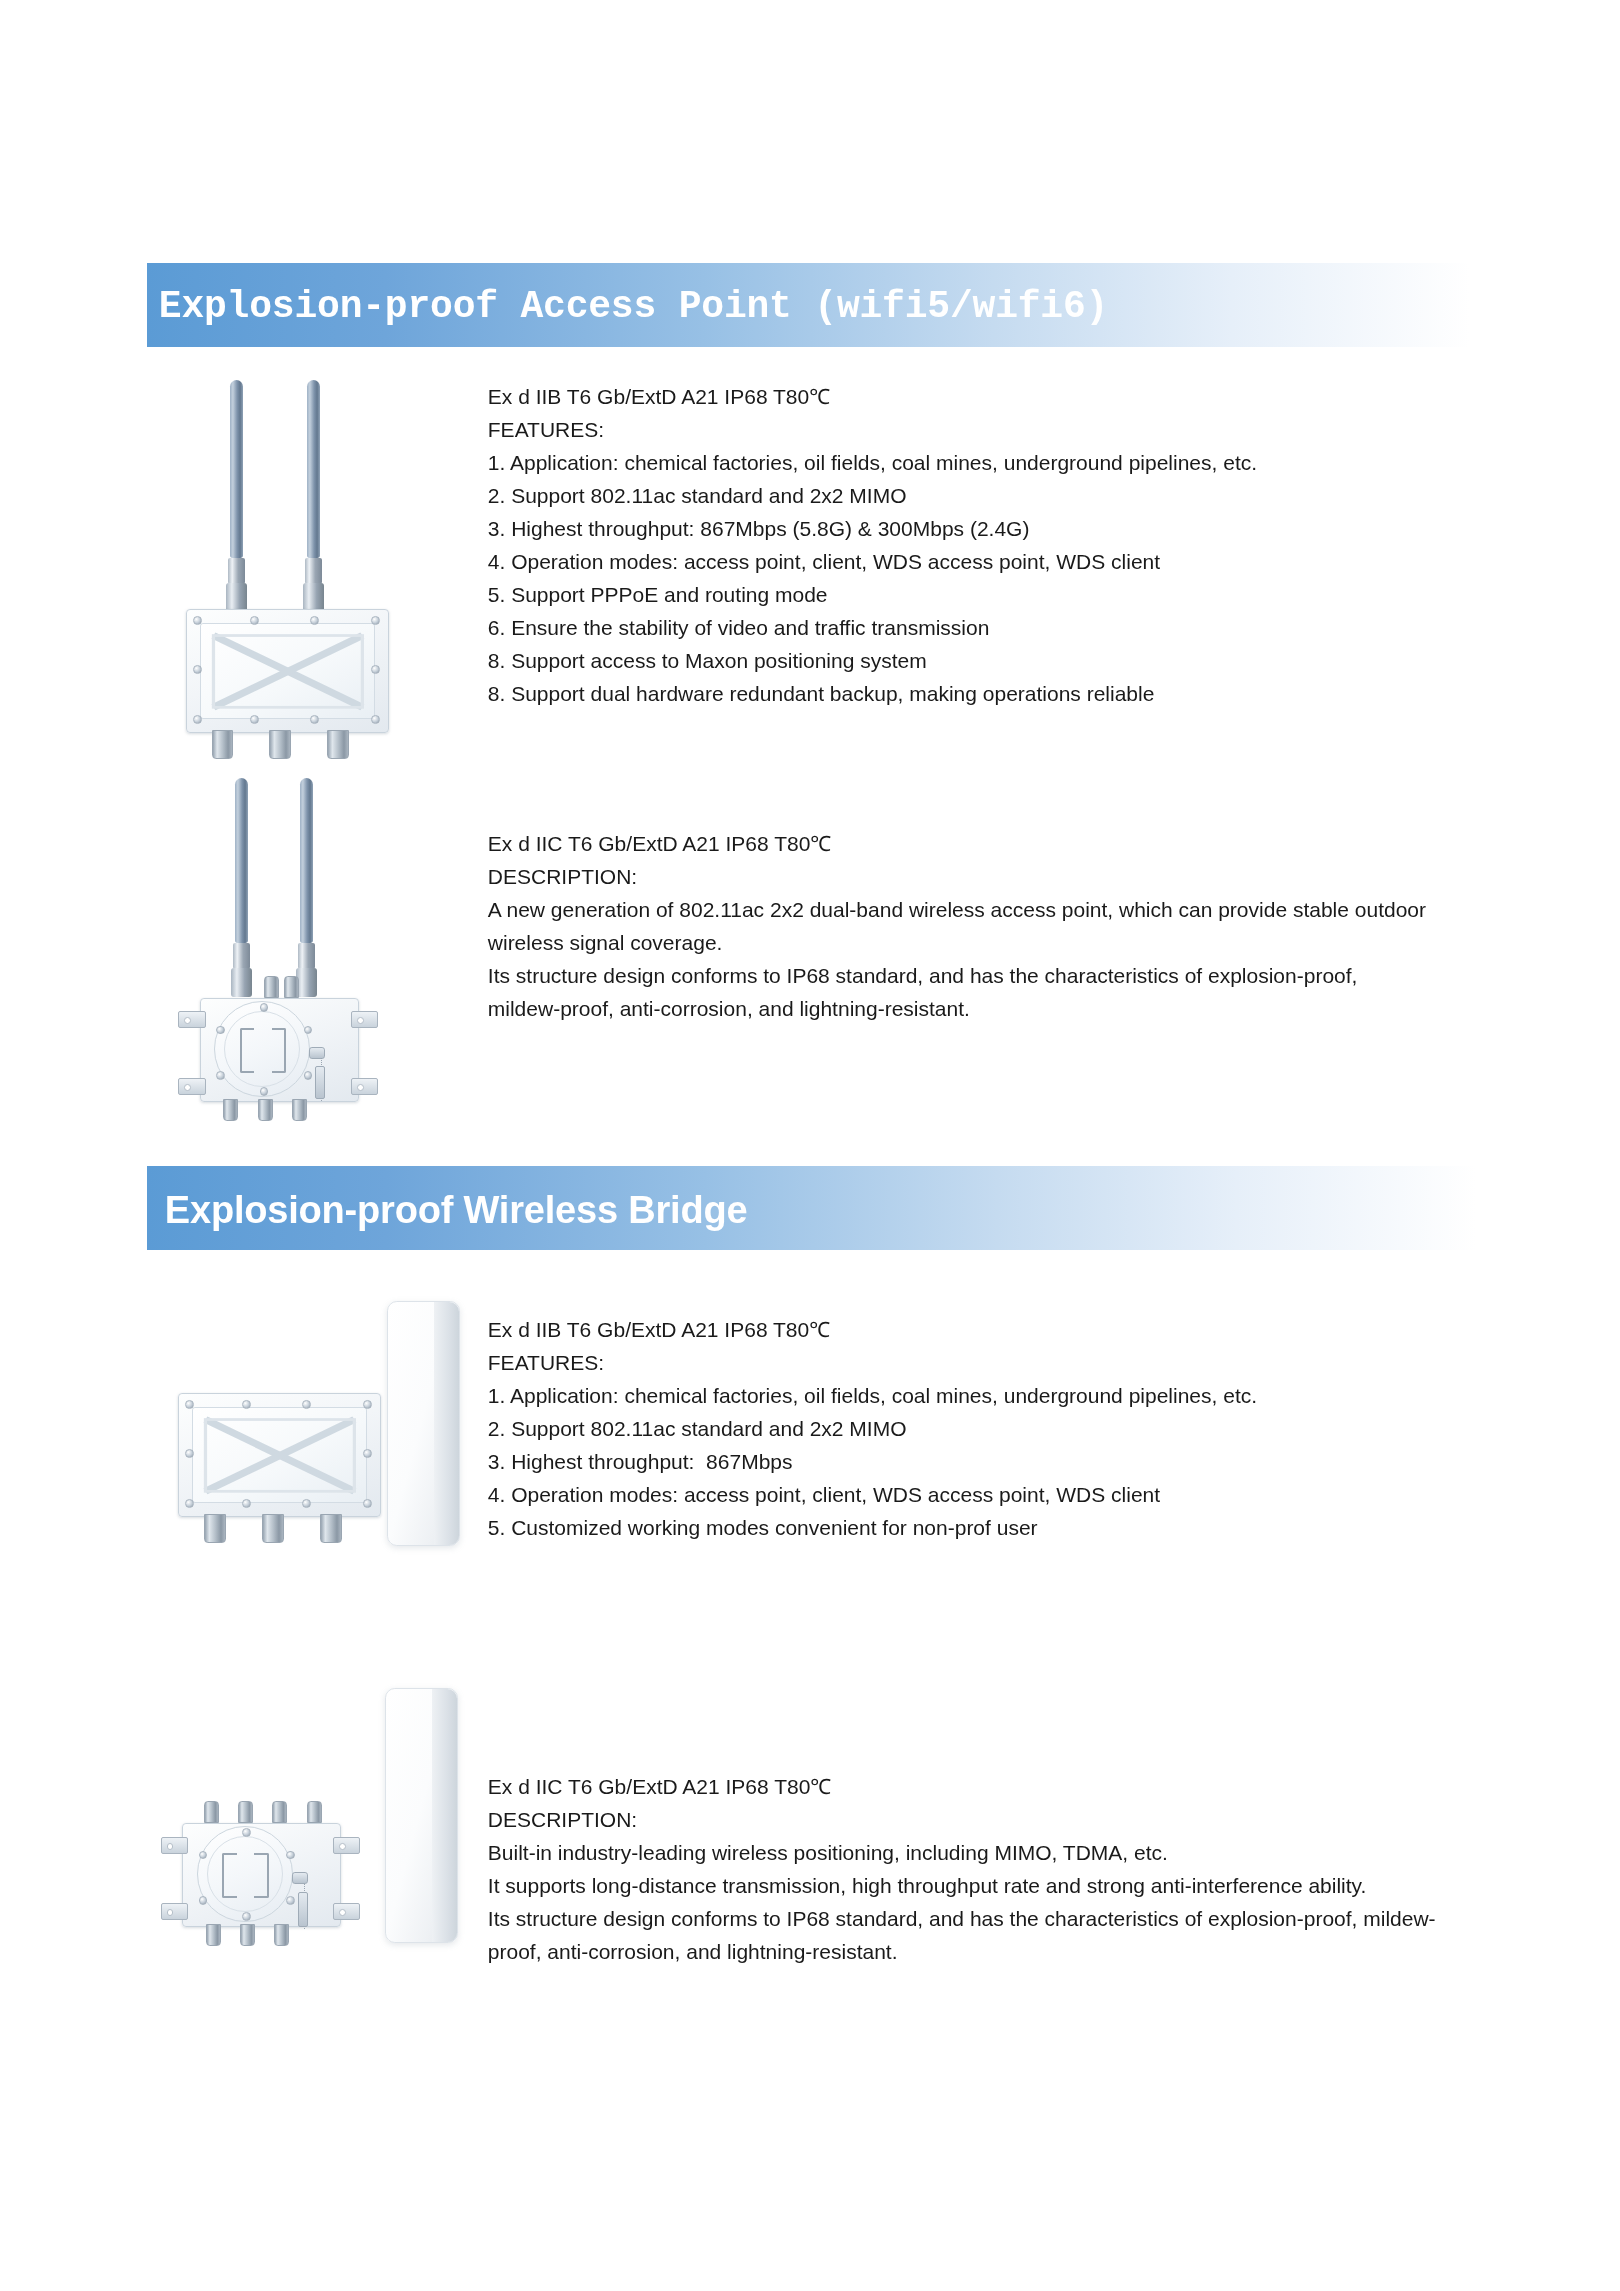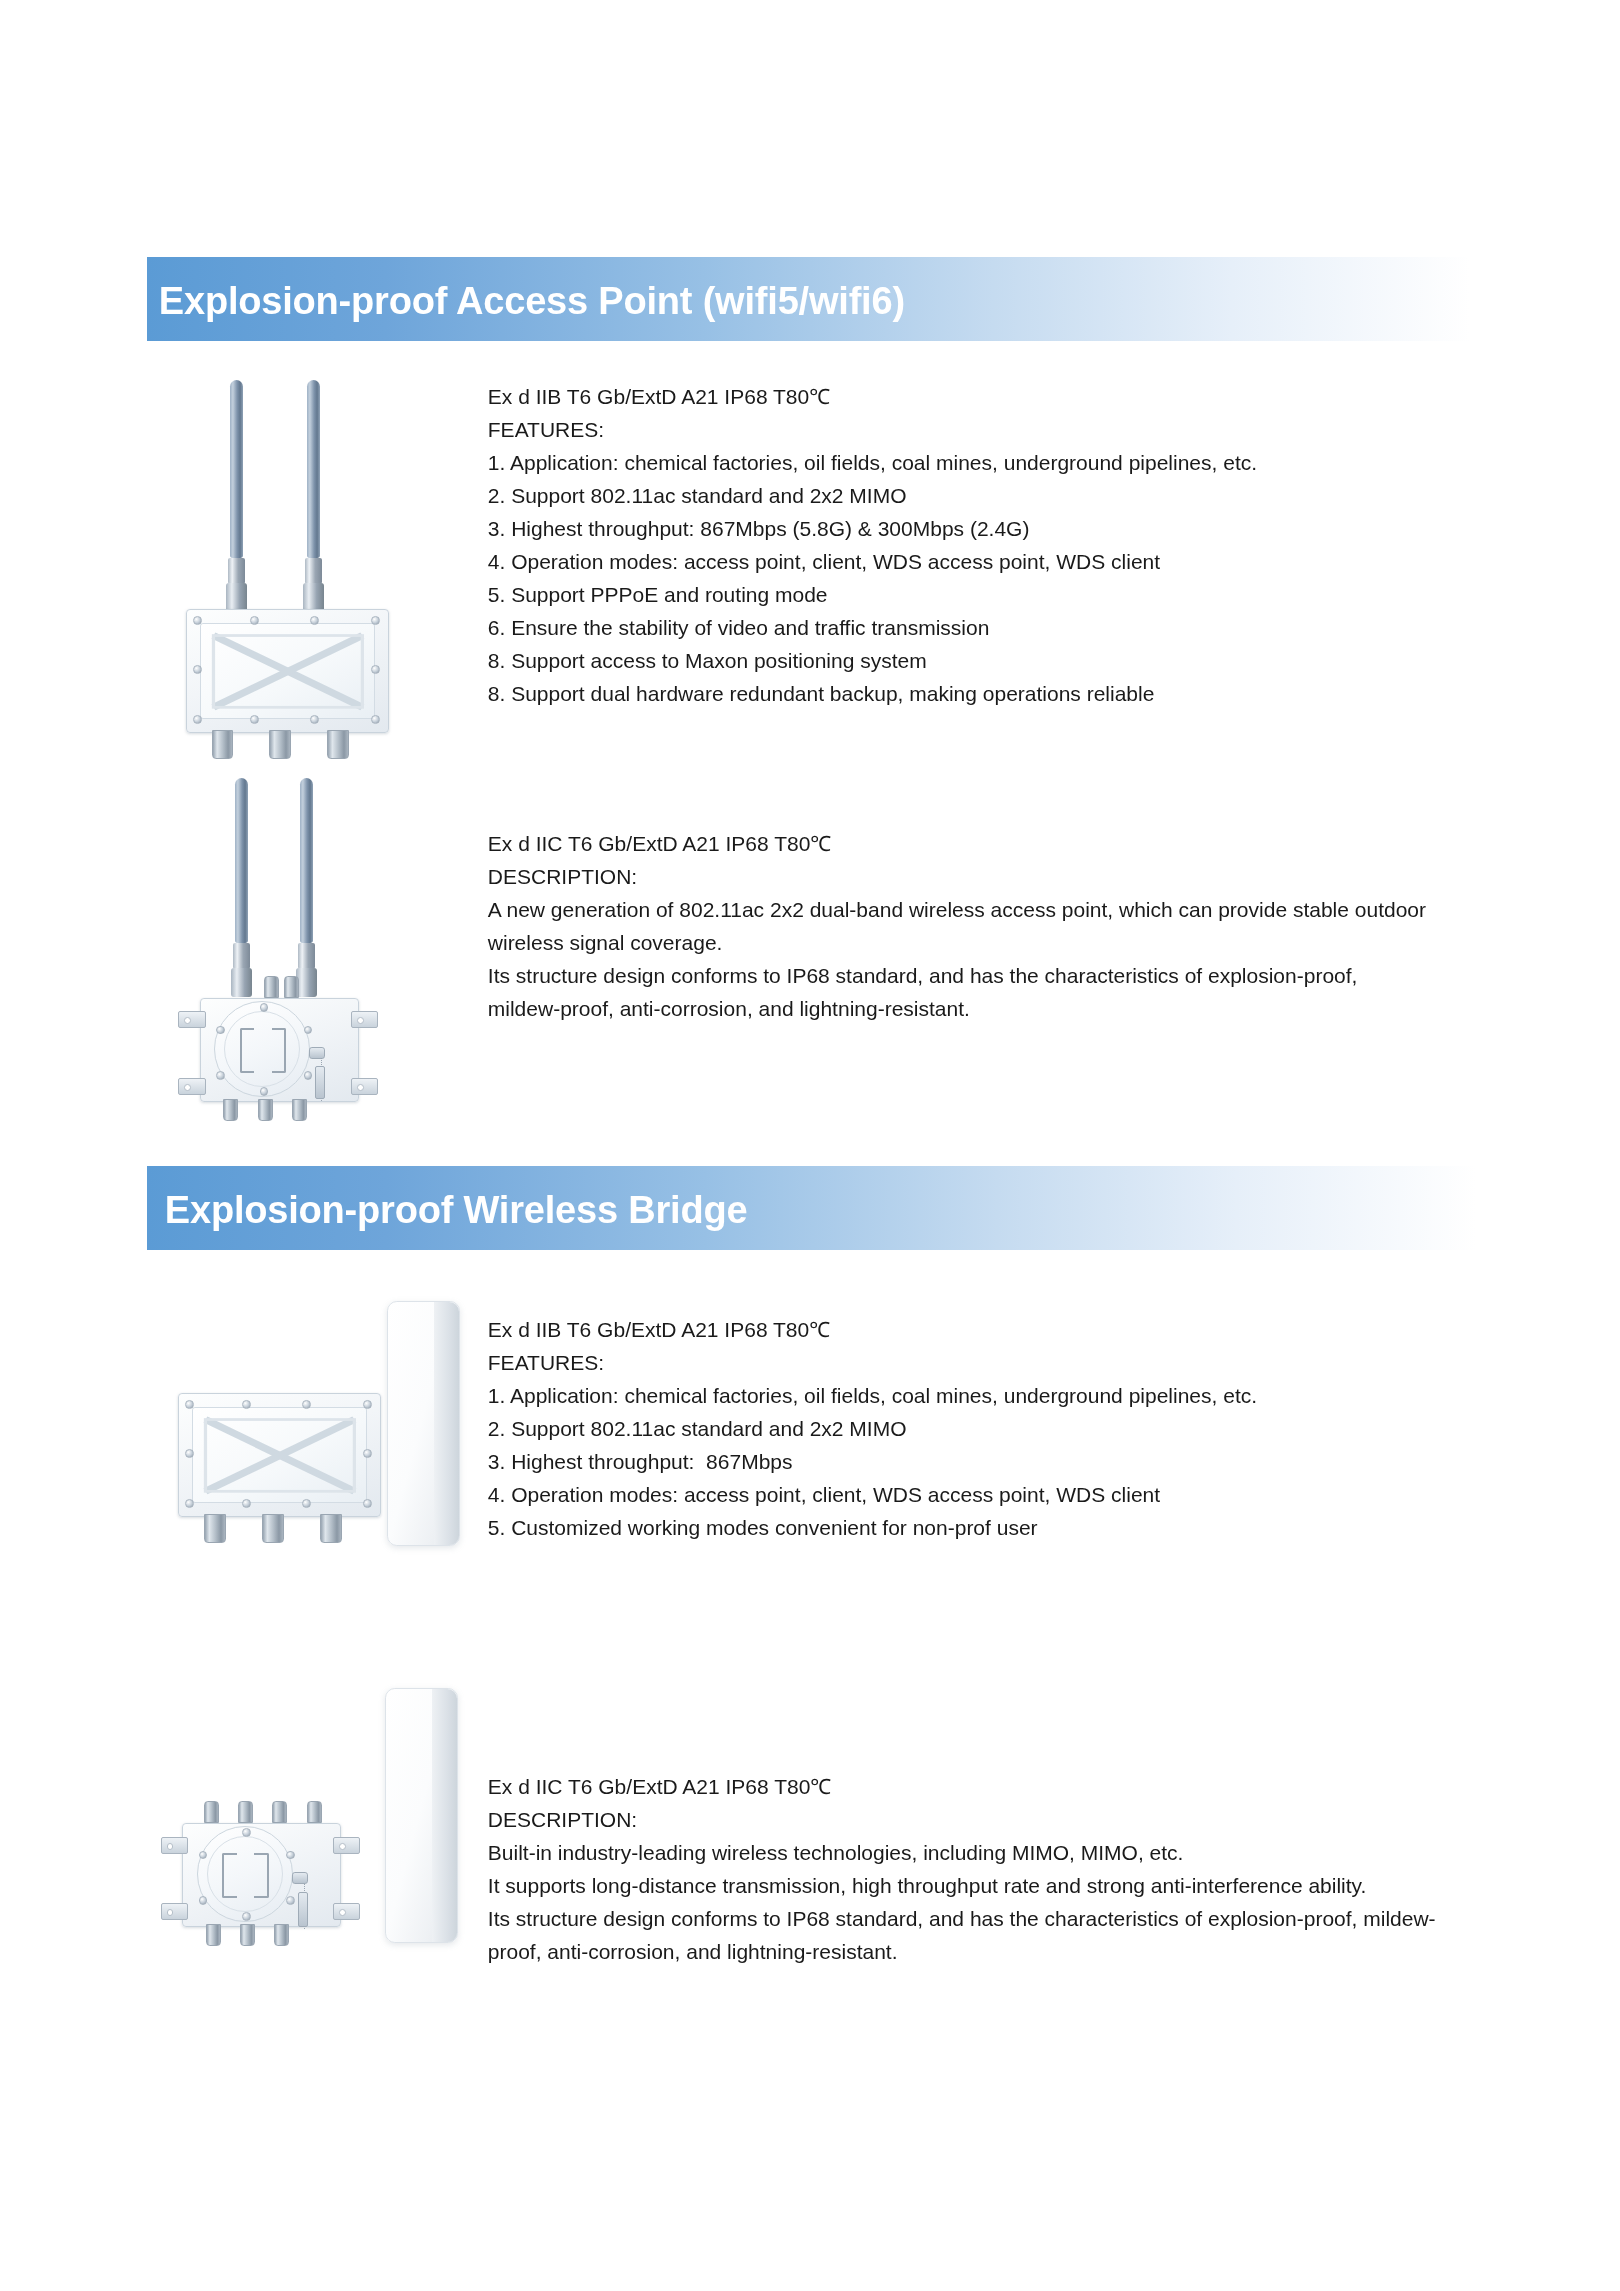--- a/index.html
+++ b/index.html
@@ -43,21 +43,21 @@
     font-size: 38px;
     font-weight: bold;
     color: #ffffff;
     letter-spacing: -0.2px;
     padding-left: 11.8px;
     white-space: nowrap;
     line-height: 1;
     margin-top: 3.9px;
   }
 
-  #banner-ap   { top: 257px; }
+  #banner-ap   { top: 263px; font-family: Liberation Mono, monospace; }
   #banner-br   { top: 1166px; padding-left: 6px; }
 
   
   .product {
     position: absolute;
     left: 147px;
     width: 1333px;
     display: flex;
     align-items: flex-start;
   }
@@ -427,20 +427,20 @@
 
         <div class="gland small" style="left:59px;top:199px;"></div>
         <div class="gland small" style="left:93px;top:199px;"></div>
         <div class="gland small" style="left:127px;top:199px;"></div>
       </div>
     </div>
 
     <div class="copy" style="padding-top:45px;max-width:961px;">
       <div class="line">Ex d IIC T6 Gb/ExtD A21 IP68 T80℃</div>
       <div class="line">DESCRIPTION:</div>
-      <div class="line wrap">Built-in industry-leading wireless technologies, including MIMO, MIMO, etc.</div>
+      <div class="line wrap">Built-in industry-leading wireless positioning, including MIMO, TDMA, etc.</div>
       <div class="line wrap">It supports long-distance transmission, high throughput rate and strong anti-interference ability.</div>
       <div class="line wrap">Its structure design conforms to IP68 standard, and has the characteristics of explosion-proof, mildew-proof, anti-corrosion, and lightning-resistant.</div>
     </div>
   </div>
 
 </div>
 
 
 </body></html>

